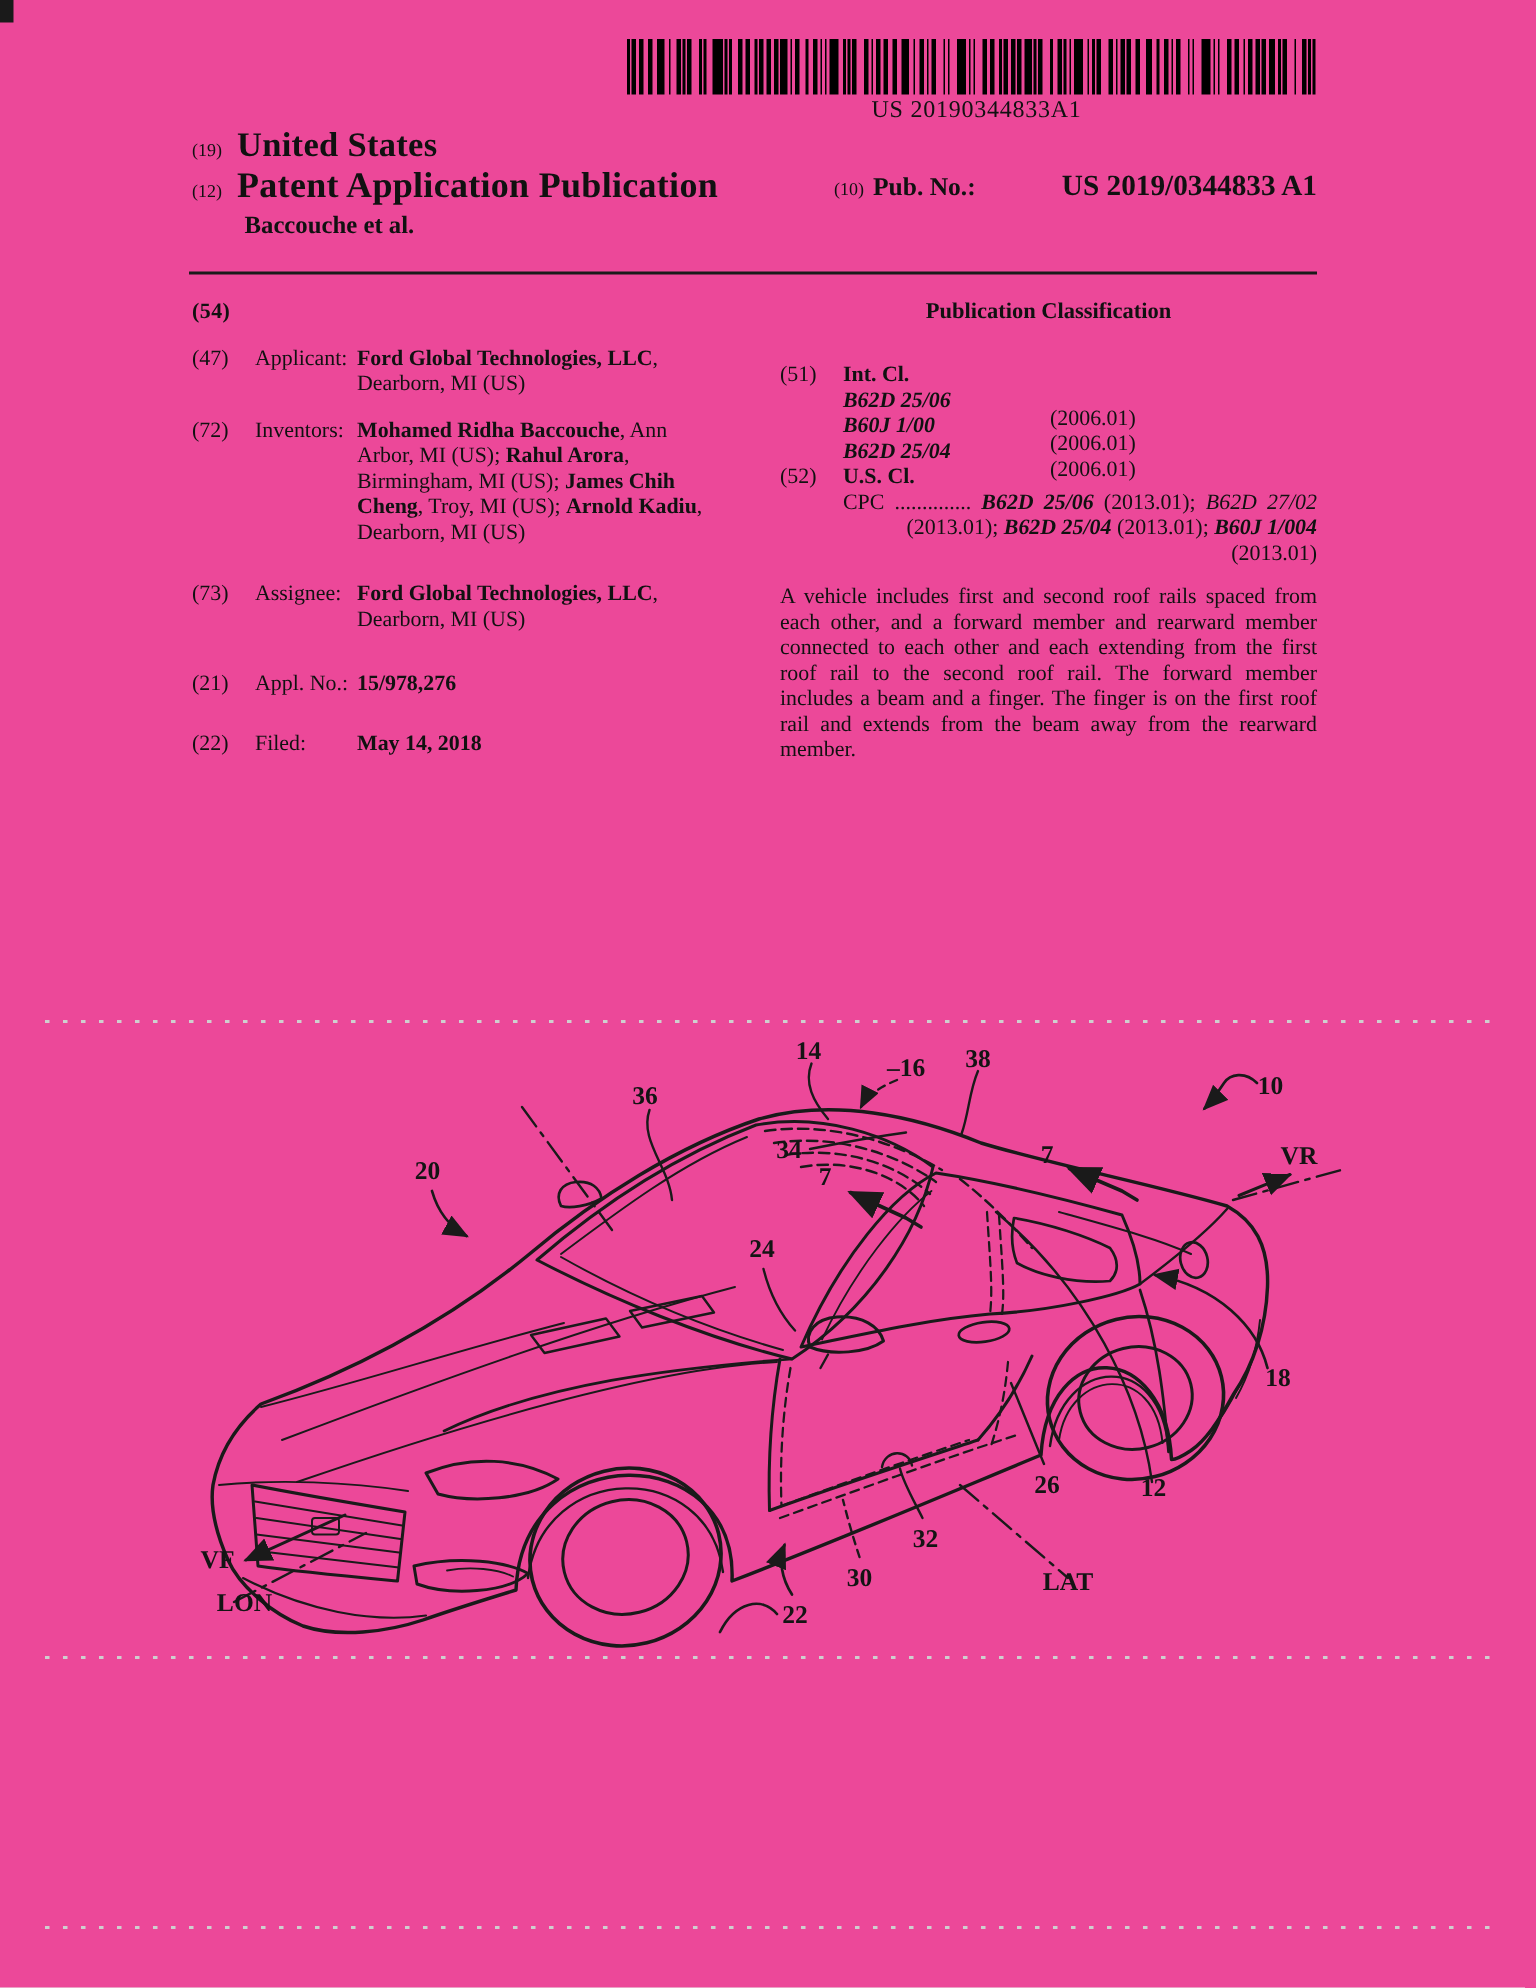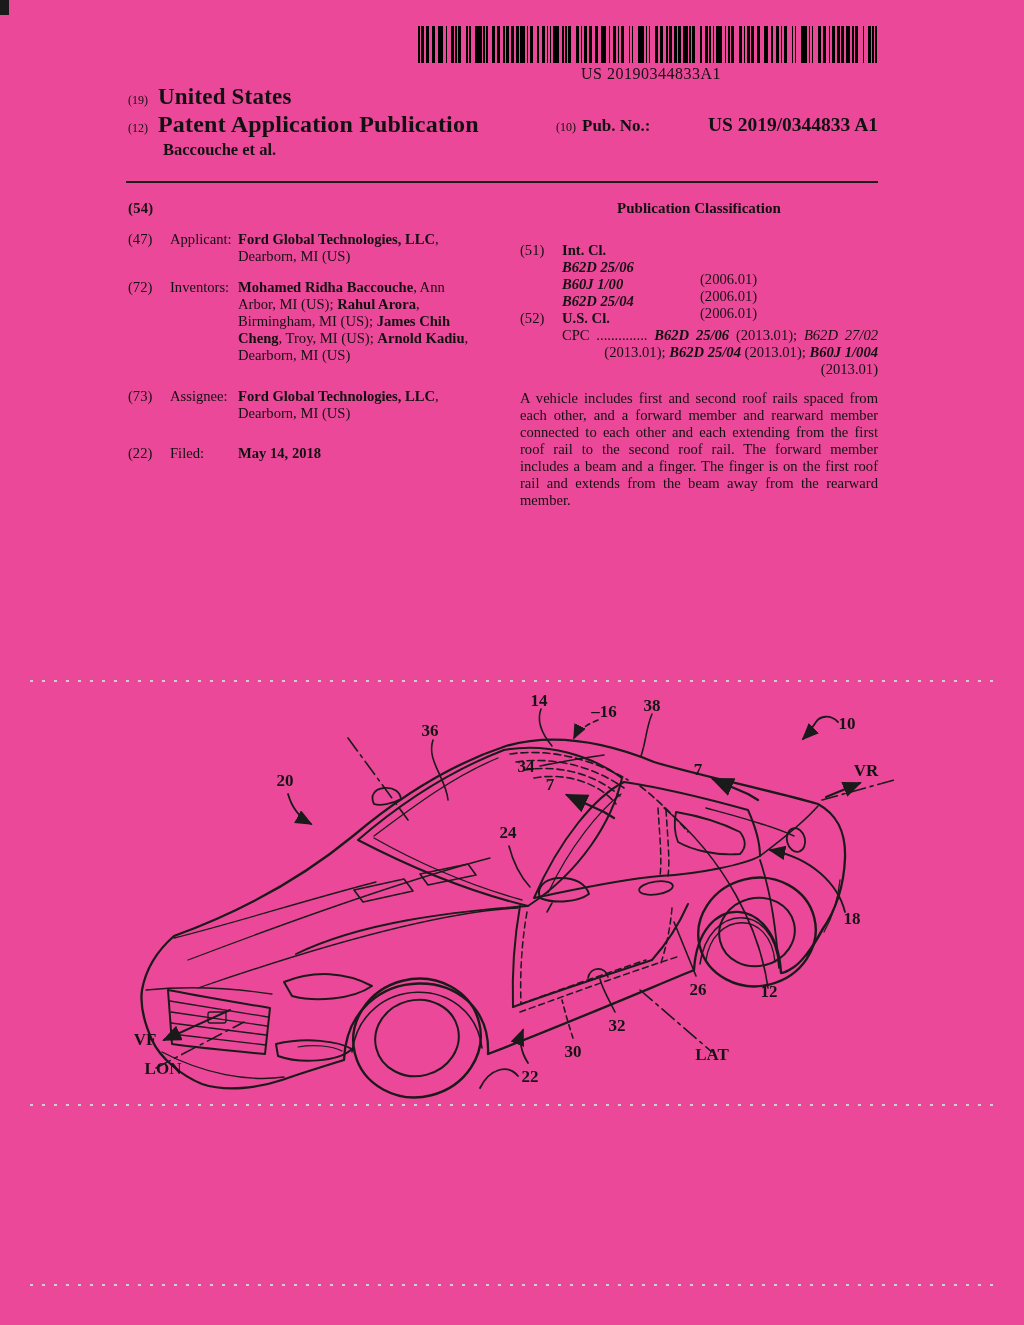--- a/index.html
+++ b/index.html
@@ -199,20 +199,25 @@
         </span>
     </div>
     <div class="brow mt24">
       <span>(73)</span>
       <span>Assignee:</span>
       <span>
           <div class="tline"><span style="font-weight: bold;">Ford Global Technologies, LLC</span><span>,</span></div>
           <div class="tline"><span>Dearborn, MI (US)</span></div>
         </span>
     </div>
+    <div class="brow mt26">
+      <span>(21)</span>
+      <span>Appl. No.:</span>
+      <span style="font-weight:bold">15/978,276</span>
+    </div>
     <div class="brow mt23">
       <span>(22)</span>
       <span>Filed:</span>
       <span style="font-weight:bold">May 14, 2018</span>
     </div>
   </div>
 
   <div class="colR">
     <div class="pc-head">Publication Classification</div>
     <div class="crow mt9">

